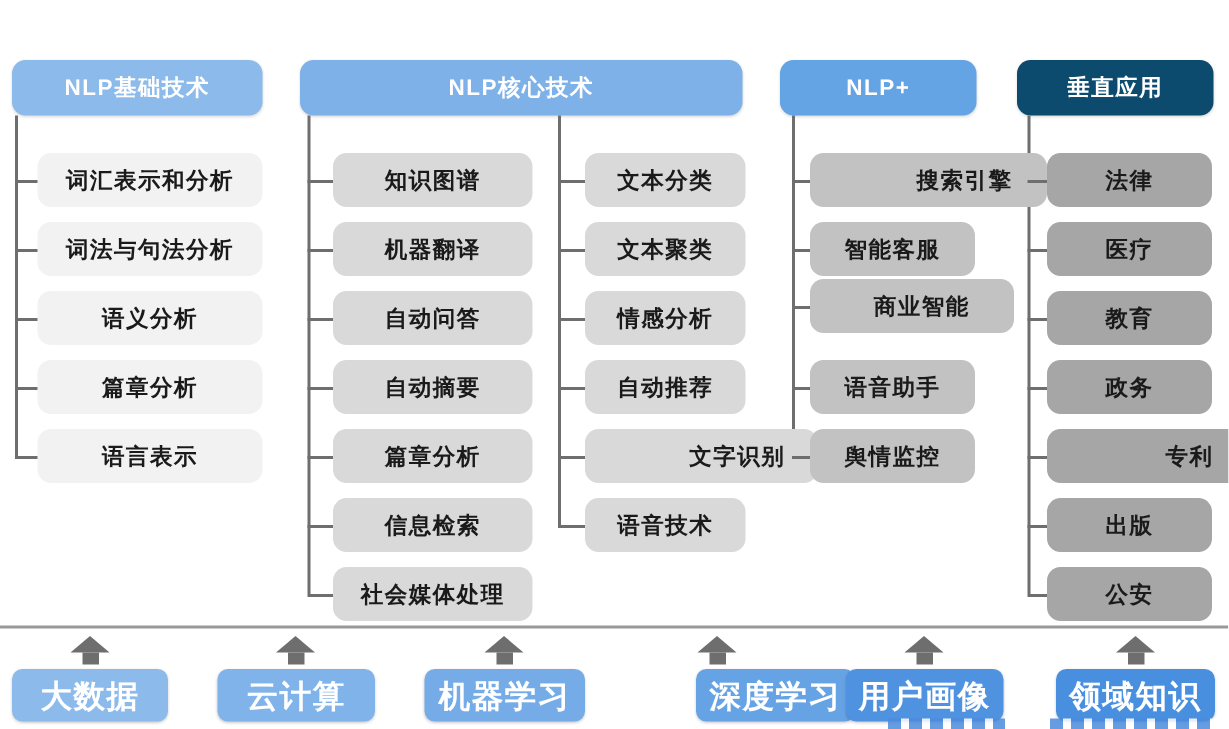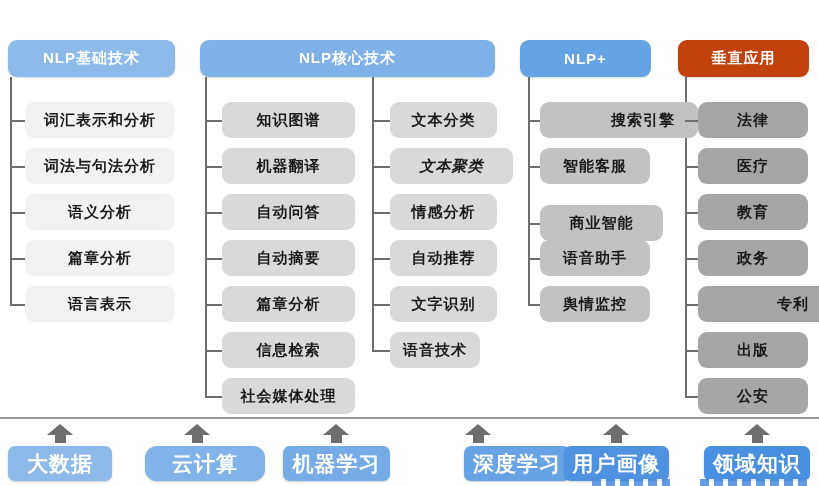--- a/index.html
+++ b/index.html
@@ -48,21 +48,21 @@
 </style>
 </head>
 <body>
 
 <div class="canvas">
 
 
   <div class="hdr" style="left: 8px; width: 167px; background: rgb(140, 186, 234);">NLP基础技术</div>
   <div class="hdr" style="left: 200px; width: 295px; background: rgb(126, 177, 232);">NLP核心技术</div>
   <div class="hdr" style="left: 520px; width: 131px; background: rgb(100, 163, 228);">NLP+</div>
-  <div class="hdr" style="left: 678px; width: 131px; background: #c2410c;">垂直应用</div>
+  <div class="hdr" style="left: 678px; width: 131px; background: #0c4a6e;">垂直应用</div>
 
   <div class="spine" style="left:10px;top:77px;height:227px;"></div>
   <div class="spine" style="left:205px;top:77px;height:319px;"></div>
   <div class="spine" style="left:372px;top:77px;height:273px;"></div>
   <div class="spine" style="left:528px;top:77px;height:227px;"></div>
   <div class="spine" style="left:685px;top:77px;height:319px;"></div>
 
   <div class="item stub15" style="left: 25px; width: 150px; top: 102px; background: rgb(242, 242, 242);">词汇表示和分析</div>
   <div class="item stub15" style="left: 25px; width: 150px; top: 148px; background: rgb(242, 242, 242);">词法与句法分析</div>
   <div class="item stub15" style="left: 25px; width: 150px; top: 194px; background: rgb(242, 242, 242);">语义分析</div>
@@ -71,29 +71,29 @@
 
   <div class="item stub17" style="left: 222px; width: 133px; top: 102px; background: rgb(217, 217, 217);">知识图谱</div>
   <div class="item stub17" style="left: 222px; width: 133px; top: 148px; background: rgb(217, 217, 217);">机器翻译</div>
   <div class="item stub17" style="left: 222px; width: 133px; top: 194px; background: rgb(217, 217, 217);">自动问答</div>
   <div class="item stub17" style="left: 222px; width: 133px; top: 240px; background: rgb(217, 217, 217);">自动摘要</div>
   <div class="item stub17" style="left: 222px; width: 133px; top: 286px; background: rgb(217, 217, 217);">篇章分析</div>
   <div class="item stub17" style="left: 222px; width: 133px; top: 332px; background: rgb(217, 217, 217);">信息检索</div>
   <div class="item stub17" style="left: 222px; width: 133px; top: 378px; background: rgb(217, 217, 217);">社会媒体处理</div>
 
   <div class="item stub18" style="left: 390px; width: 107px; top: 102px; background: rgb(217, 217, 217);">文本分类</div>
-  <div class="item stub18" style="left: 390px; width: 123px; top: 148px; background: rgb(217, 217, 217); font-style: italic;">文本聚类</div>
+  <div class="item stub18" style="left: 390px; width: 107px; top: 148px; background: rgb(217, 217, 217);">文本聚类</div>
   <div class="item stub18" style="left: 390px; width: 107px; top: 194px; background: rgb(217, 217, 217);">情感分析</div>
   <div class="item stub18" style="left: 390px; width: 107px; top: 240px; background: rgb(217, 217, 217);">自动推荐</div>
-  <div class="item stub18" style="left: 390px; width: 107px; top: 286px; background: rgb(217, 217, 217);">文字识别</div>
-  <div class="item stub18" style="left: 390px; width: 90px; top: 332px; background: rgb(217, 217, 217);">语音技术</div>
+  <div class="item stub18" style="left: 390px; width: 107px; top: 286px; background: rgb(217, 217, 217); padding-left: 48px;">文字识别</div>
+  <div class="item stub18" style="left: 390px; width: 107px; top: 332px; background: rgb(217, 217, 217);">语音技术</div>
 
   <div class="item stub12" style="left: 540px; width: 110px; top: 102px; background: rgb(194, 194, 194); padding-left: 48px;">搜索引擎</div>
   <div class="item stub12" style="left: 540px; width: 110px; top: 148px; background: rgb(194, 194, 194);">智能客服</div>
-  <div class="item stub12" style="left: 540px; width: 123px; top: 205px; background: rgb(194, 194, 194);">商业智能</div>
+  <div class="item stub12" style="left: 540px; width: 123px; top: 186px; background: rgb(194, 194, 194); padding-left: 13px;">商业智能</div>
   <div class="item stub12" style="left: 540px; width: 110px; top: 240px; background: rgb(194, 194, 194);">语音助手</div>
   <div class="item stub12" style="left: 540px; width: 110px; top: 286px; background: rgb(194, 194, 194);">舆情监控</div>
 
   <div class="item stub13" style="left: 698px; width: 110px; top: 102px; background: rgb(166, 166, 166);">法律</div>
   <div class="item stub13" style="left: 698px; width: 110px; top: 148px; background: rgb(166, 166, 166);">医疗</div>
   <div class="item stub13" style="left: 698px; width: 110px; top: 194px; background: rgb(166, 166, 166);">教育</div>
   <div class="item stub13" style="left: 698px; width: 110px; top: 240px; background: rgb(166, 166, 166);">政务</div>
   <div class="item stub13" style="left: 698px; width: 110px; top: 286px; background: rgb(166, 166, 166); padding-left: 40px;">专利</div>
   <div class="item stub13" style="left: 698px; width: 110px; top: 332px; background: rgb(166, 166, 166);">出版</div>
   <div class="item stub13" style="left: 698px; width: 110px; top: 378px; background: rgb(166, 166, 166);">公安</div>
@@ -119,21 +119,21 @@
   <div class="arrow" style="left:603px;">
       <div class="head"></div>
       <div class="stem"></div>
     </div>
   <div class="arrow" style="left:744px;">
       <div class="head"></div>
       <div class="stem"></div>
     </div>
 
   <div class="fbox" style="left: 8px; width: 104px; background: rgb(140, 186, 235);">大数据</div>
-  <div class="fbox" style="left: 145px; width: 120px; background: rgb(128, 179, 233); border-radius: 12px;">云计算</div>
+  <div class="fbox" style="left: 145px; width: 105px; background: rgb(128, 179, 233);">云计算</div>
   <div class="fbox" style="left: 283px; width: 107px; background: rgb(117, 172, 231);">机器学习</div>
   <div class="fbox" style="left: 425px; width: 106px; background: rgb(102, 163, 229); margin-left: 39px;">深度学习</div>
   <div class="fbox" style="left: 564px; width: 105px; background: rgb(78, 146, 224);">用户画像</div>
   <div class="fbox" style="left: 704px; width: 106px; background: rgb(72, 144, 223);">领域知识</div>
 
   <div class="wmark" style="left:592px;width:78px;"></div>
   <div class="wmark" style="left:700px;width:112px;"></div>
 
 </div>
 

